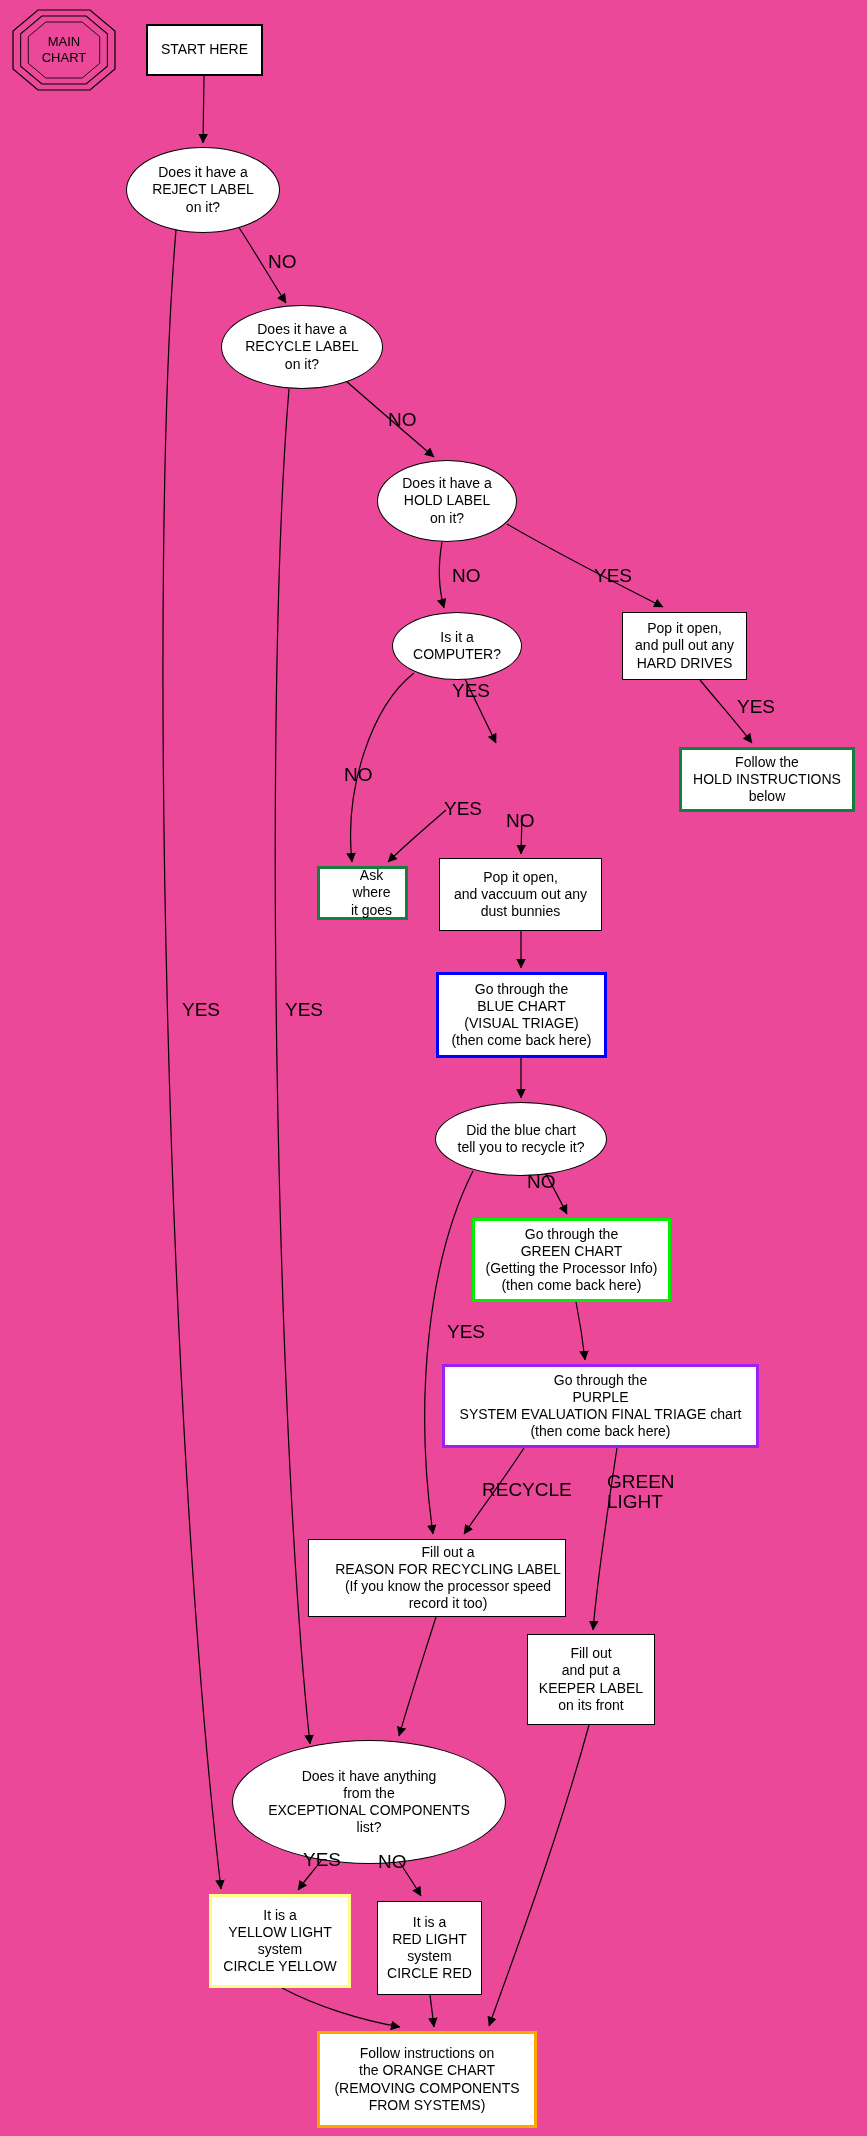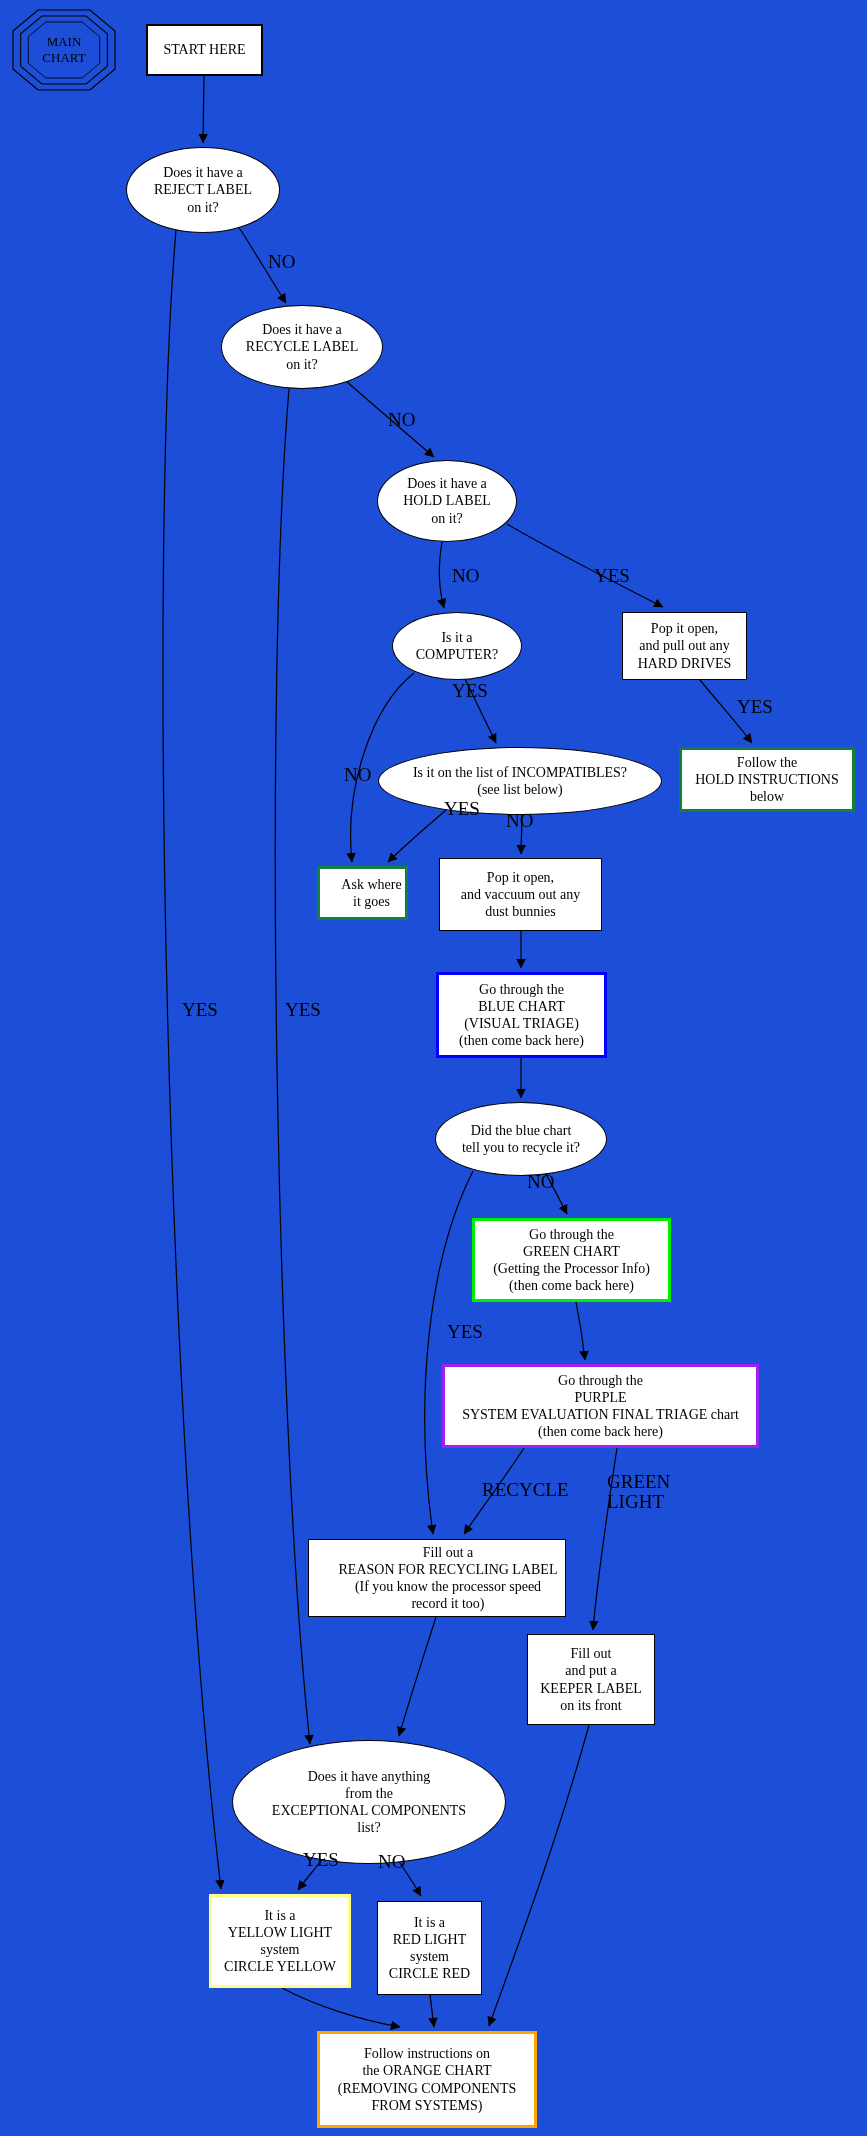--- a/index.html
+++ b/index.html
@@ -1,21 +1,21 @@
 <!DOCTYPE html>
 <html style="--blue: #0000ff; --green: #00ee00; --purple: #a020f0; --yellow: #ffff88; --orange: #ffa500;"><head>
 <meta charset="utf-8">
 <style>
   html,body { margin:0; padding:0; background:#ffffff; }
   .canvas {
     position:relative;
     width:867px; height:2136px;
-    font-family:Liberation Serif, serif;
+    font-family:Liberation Sans, sans-serif;
     color:#000;
-    background:#1d4ed8;
+    background:#ec4899;
     overflow:hidden;
   }
   svg.edges { position:absolute; left:0; top:0; }
   .node {
     position:absolute;
     display:flex; align-items:center; justify-content:center;
     text-align:center;
     white-space:pre-line;
     font-size:14px; line-height:1.22;
     box-sizing:border-box;
@@ -115,22 +115,20 @@
 COMPUTER?</div>
 
   <div class="node box" style="left:622px;top:612px;width:125px;height:68px;">Pop it open,
 and pull out any
 HARD DRIVES</div>
 
   <div class="node box-bold" style="left:679px;top:747px;width:176px;height:65px;">Follow the
 HOLD INSTRUCTIONS
 below</div>
 
-  <div class="node ellipse" style="left:378px;top:747px;width:284px;height:68px;">Is it on the list of INCOMPATIBLES?
-(see list below)</div>
 
   <div class="node box-bold" style="left:317px;top:866px;width:91px;height:54px;padding-left:20px;">Ask where
 it goes</div>
 
   <div class="node box" style="left:439px;top:858px;width:163px;height:73px;">Pop it open,
 and vaccuum out any
 dust bunnies</div>
 
   <div class="node box-blue" style="left:436px;top:972px;width:171px;height:86px;">Go through the
 BLUE CHART

